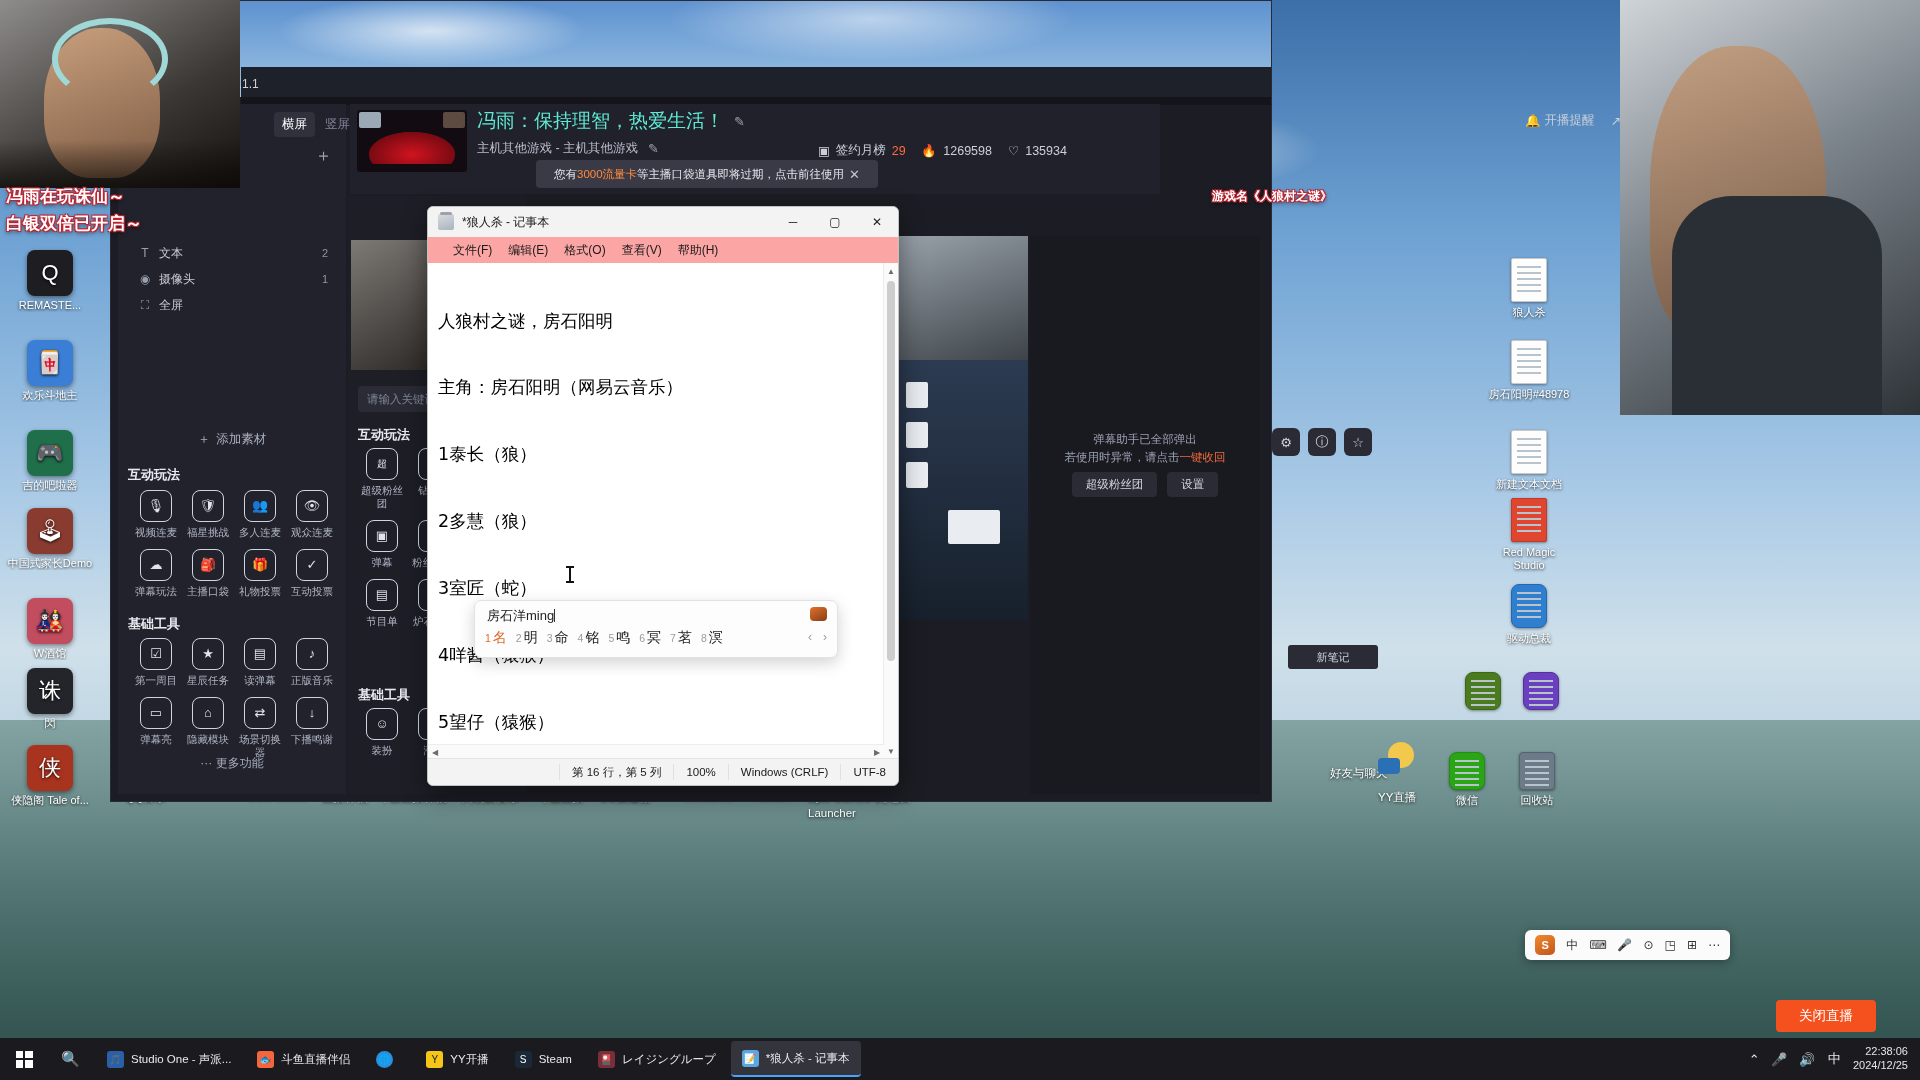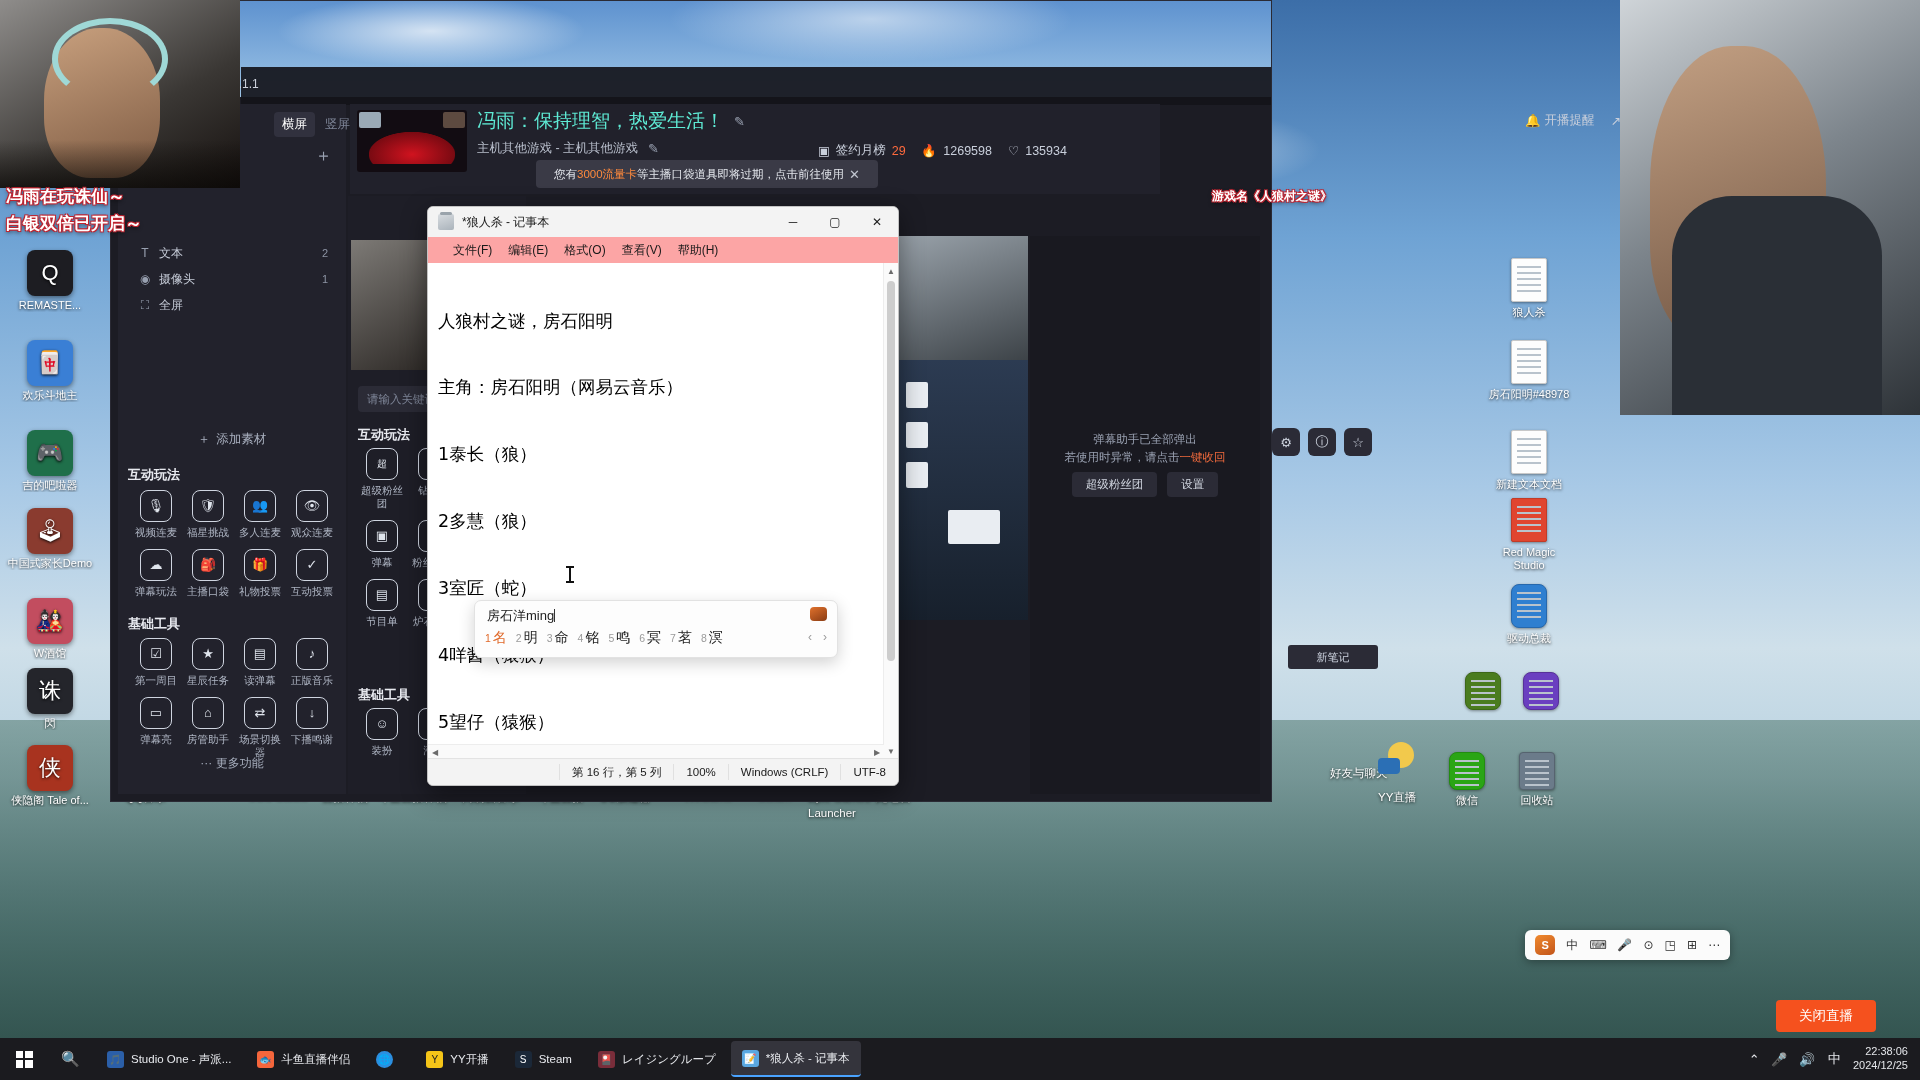--- a/index.html
+++ b/index.html
@@ -397,21 +397,21 @@
     <div class="gitem"><div class="gi">✓</div><span>互动投票</span></div>
   </div>
 
   <div class="sec-title" style="left:128px;top:615px">基础工具</div>
   <div class="grid3" style="left:130px;top:638px;width:208px">
     <div class="gitem"><div class="gi">☑</div><span>第一周目</span></div>
     <div class="gitem"><div class="gi">★</div><span>星辰任务</span></div>
     <div class="gitem"><div class="gi">▤</div><span>读弹幕</span></div>
     <div class="gitem"><div class="gi">♪</div><span>正版音乐</span></div>
     <div class="gitem"><div class="gi">▭</div><span>弹幕亮</span></div>
-    <div class="gitem"><div class="gi">⌂</div><span>房管助手</span></div>
+    <div class="gitem"><div class="gi">⌂</div><span>隐藏模块</span></div>
     <div class="gitem"><div class="gi">⇄</div><span>场景切换器</span></div>
     <div class="gitem"><div class="gi">↓</div><span>下播鸣谢</span></div>
   </div>
   <div class="more-fn">··· 更多功能</div>
 
   <div class="mpanel"></div>
   <div class="cam-prev" style="background:linear-gradient(150deg,#7d7a76,#2c2825);"></div>
   <div class="searchbox">
     <span>请输入关键词搜索</span>
   </div>

